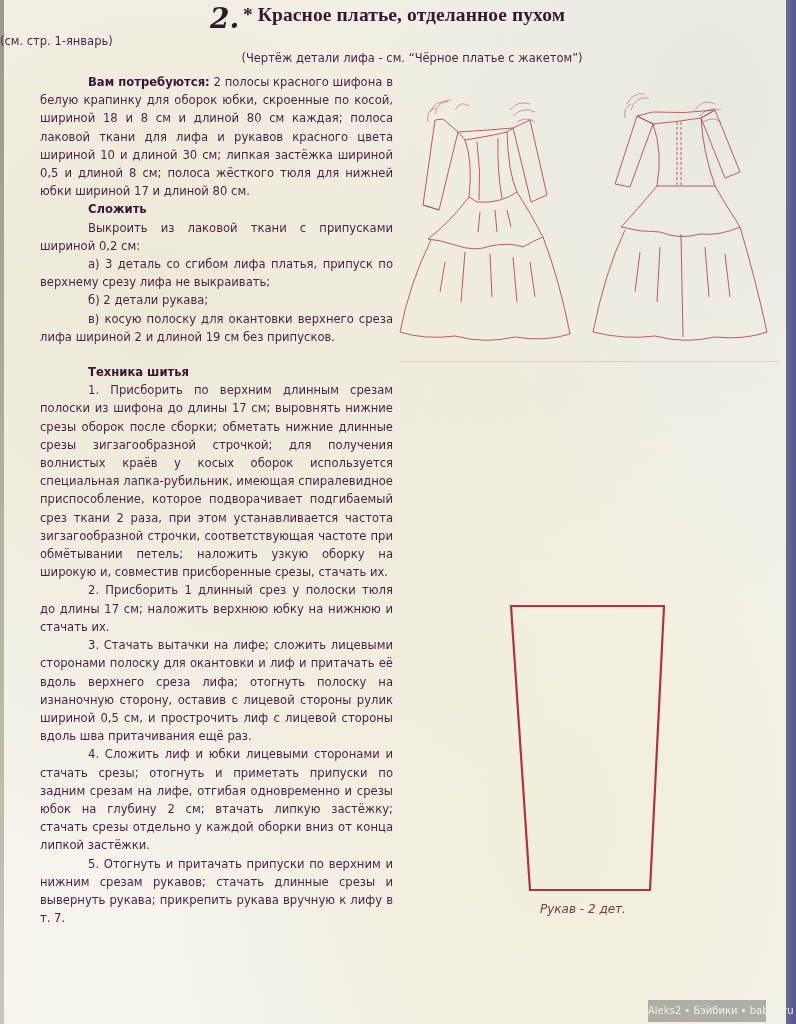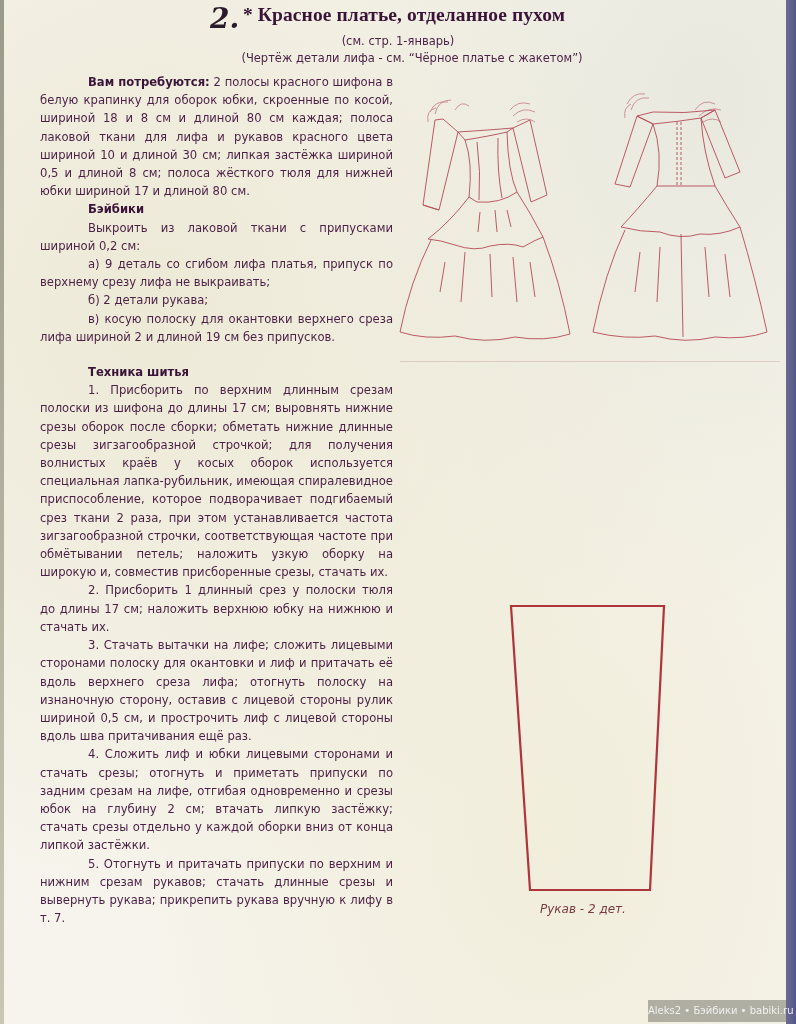--- a/index.html
+++ b/index.html
@@ -29,21 +29,21 @@
     position: absolute; left: 210px; top: 2px;
     font-family: "DejaVu Serif", serif; font-style: italic;
     font-size: 28px; font-weight: bold; color: #2a1a2a;
   }
   .title {
     position: absolute; left: 243px; top: 4px;
     font-family: Liberation Serif, serif; font-weight: bold;
     font-size: 19.5px; color: #3a1438; letter-spacing: 0.1px; white-space: nowrap;
   }
   .sub1 {
-    position: absolute; left: 0; width: 796px; top: 34px; text-align: center;
+    position: absolute; left: 0; width: 796px; top: 34px; text-align: left;
     font-size: 11.5px; color: #4a1f45;
   }
   .sub2 {
     position: absolute; left: 0; width: 796px; top: 51px; text-align: center;
     font-size: 11.5px; color: #4a1f45;
     padding-left: 28px; box-sizing: border-box;
   }
   .col {
     position: absolute; left: 40px; top: 73px; width: 353px;
     font-size: 11.6px; line-height: 18.2px; text-align: justify;
@@ -63,43 +63,43 @@
     background: rgba(190,140,140,0.35);
   }
   .sleeve {
     position: absolute; left: 505px; top: 600px;
   }
   .sleeve-label {
     position: absolute; left: 540px; top: 902px;
     font-size: 12px; color: #7a3a44; white-space: nowrap; font-style: italic;
   }
   .watermark {
-    position: absolute; left: 648px; top: 1000px; width: 138px; height: 22px;
+    position: absolute; left: 648px; top: 1000px; width: 118px; height: 22px;
     background: rgba(120,120,110,0.55);
     color: #f0f0f0; font-size: 10px; line-height: 22px; text-align: center;
     white-space: nowrap;
   }
 </style>
 </head>
 <body>
 
 <div class="page"></div>
 <div class="left-edge"></div>
 <div class="right-strip"></div>
 
 <span class="title-num">2.</span>
 <div class="title">* Красное платье, отделанное пухом</div>
 <div class="sub1">(см. стр. 1-январь)</div>
 <div class="sub2">(Чертёж детали лифа - см. “Чёрное платье с жакетом”)</div>
 
 <div class="col">
   <p class="indent"><span class="bold">Вам потребуются:</span><span> 2 полосы красного шифона в белую крапинку для оборок юбки, скроенные по косой, шириной 18 и 8 см и длиной 80 см каждая; полоса лаковой ткани для лифа и рукавов красного цвета шириной 10 и длиной 30 см; липкая застёжка шириной 0,5 и длиной 8 см; полоса жёсткого тюля для нижней юбки шириной 17 и длиной 80 см.</span></p>
-  <p class="head">Бэйбики</p>
+  <p class="head">Сложить</p>
   <p class="indent">Выкроить из лаковой ткани с припусками шириной 0,2 см:</p>
-  <p class="indent">а) 9 деталь со сгибом лифа платья, припуск по верхнему срезу лифа не выкраивать;</p>
+  <p class="indent">а) 3 деталь со сгибом лифа платья, припуск по верхнему срезу лифа не выкраивать;</p>
   <p class="indent">б) 2 детали рукава;</p>
   <p class="indent">в) косую полоску для окантовки верхнего среза лифа шириной 2 и длиной 19 см без припусков.</p>
   <div class="gap"></div>
   <p class="head">Техника шитья</p>
   <p class="indent">1. Присборить по верхним длинным срезам полоски из шифона до длины 17 см; выровнять нижние срезы оборок после сборки; обметать нижние длинные срезы зигзагообразной строчкой; для получения волнистых краёв у косых оборок используется специальная лапка-рубильник, имеющая спиралевидное приспособление, которое подворачивает подгибаемый срез ткани 2 раза, при этом устанавливается частота зигзагообразной строчки, соответствующая частоте при обмётывании петель; наложить узкую оборку на широкую и, совместив присборенные срезы, стачать их.</p>
   <p class="indent">2. Присборить 1 длинный срез у полоски тюля до длины 17 см; наложить верхнюю юбку на нижнюю и стачать их.</p>
   <p class="indent">3. Стачать вытачки на лифе; сложить лицевыми сторонами полоску для окантовки и лиф и притачать её вдоль верхнего среза лифа; отогнуть полоску на изнаночную сторону, оставив с лицевой стороны рулик шириной 0,5 см, и прострочить лиф с лицевой стороны вдоль шва притачивания ещё раз.</p>
   <p class="indent">4. Сложить лиф и юбки лицевыми сторонами и стачать срезы; отогнуть и приметать припуски по задним срезам на лифе, отгибая одновременно и срезы юбок на глубину 2 см; втачать липкую застёжку; стачать срезы отдельно у каждой оборки вниз от конца липкой застёжки.</p>
   <p class="indent">5. Отогнуть и притачать припуски по верхним и нижним срезам рукавов; стачать длинные срезы и вывернуть рукава; прикрепить рукава вручную к лифу в т. 7.</p>
 </div>

